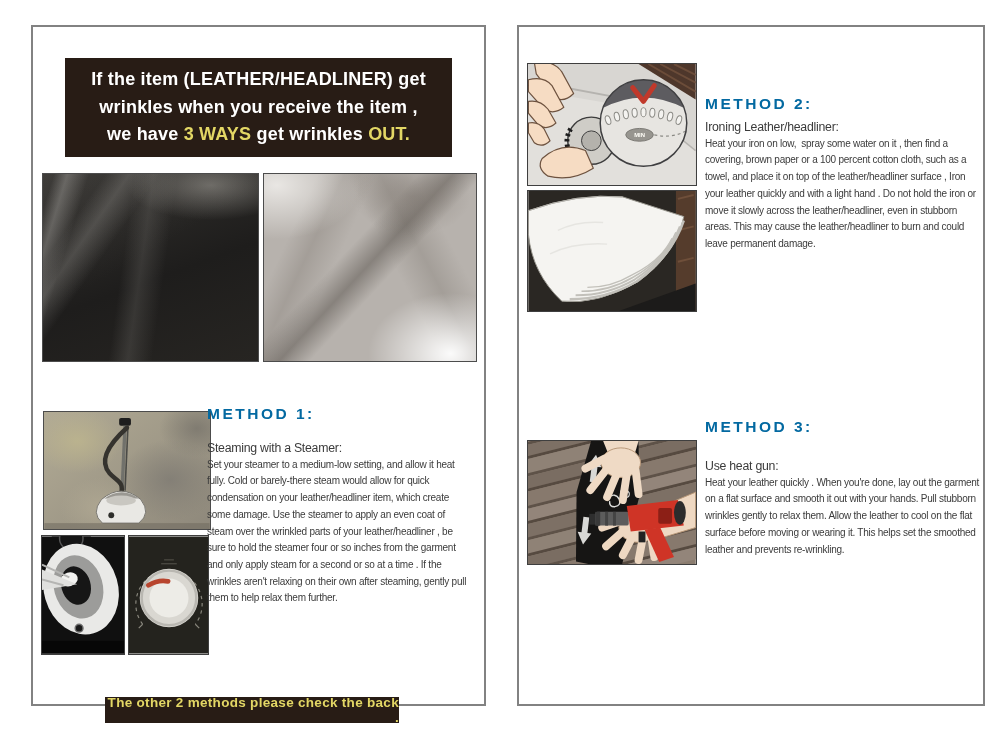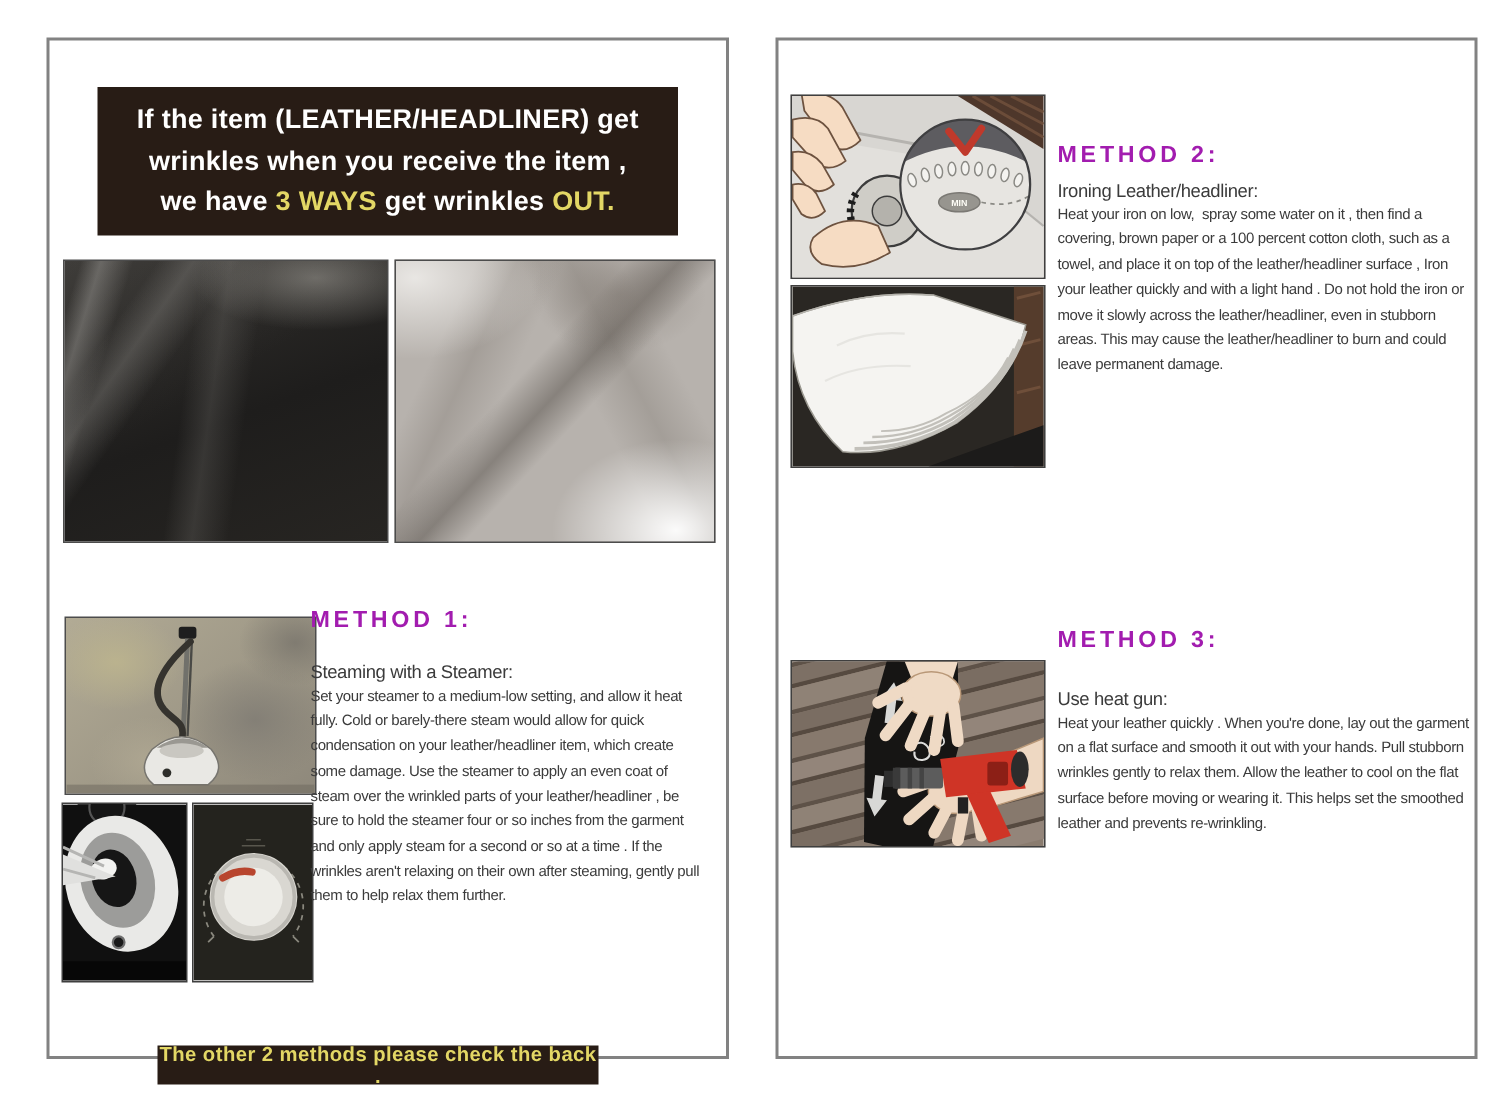--- a/index.html
+++ b/index.html
@@ -8,21 +8,21 @@
   .page { position:relative; width:1000px; height:734px; background:var(--c-page_bg,#ffffff); }
 
   .panel { position:absolute; top:25px; height:681px; border:2px solid var(--c-panel_border,#828282);
            background:#fff; }
   .panel-left  { left:31px;  width:455px; }
   .panel-right { left:517px; width:468px; }
 
   
   .banner { position:absolute; background:var(--c-banner_bg,#281c15); color:var(--c-banner_text,#ffffff);
             display:flex; flex-direction:column; justify-content:center; align-items:center;
-            text-align:center; }
+            text-align:right; }
   .banner-top { left:32px; top:31px; width:387px; height:99px;
                 font-weight:bold; font-size:18px; line-height:27.5px; letter-spacing:.2px; }
   .hl { color:var(--c-highlight,#e3d765); }
   .banner-bottom { left:72px; top:642px; width:294px; height:26px;
                    font-weight:bold; font-size:13.5px; color:var(--c-highlight,#e3d765);
                    letter-spacing:.3px;margin-top:28px; }
 
   
   .photo { position:absolute; border:1px solid #4c4c4c; }
   .leather-dark { left:9px; top:146px; width:217px; height:189px;
@@ -58,21 +58,21 @@
   .nozzle-box { width:84px; } .dial-box { width:81px; }
 
   .illo { position:absolute; border:1px solid #3f3f3f; background:#d8d6d2; }
   .iron-illo   { left:8px; top:36px;  width:170px; height:123px; }
   .towel-illo  { left:8px; top:163px; width:170px; height:122px; }
   .heatgun-illo{ left:8px; top:413px; width:170px; height:125px; }
   .illo svg, .closeups svg, .steamer-photo svg { display:block; width:100%; height:100%; }
 
   
   .method { position:absolute; color:var(--c-body_text,#3b3b3b); }
-  .method h3 { font-size:15.5px; font-weight:bold; letter-spacing:2.5px; color:#a21caf; line-height:20px; }
+  .method h3 { font-size:15.5px; font-weight:bold; letter-spacing:2.5px; color:#0369a1; line-height:20px; }
   .method .sub  { font-size:12.3px; line-height:16.7px; letter-spacing:-.25px; white-space:pre-wrap; }
   .method .body { font-size:10px; line-height:16.7px; letter-spacing:-.25px; white-space:pre-wrap; }
   .m1 { left:174px; top:377px; width:262px; } .m1 .sub { margin-top:16px; }
   .m2 { left:186px; top:67px;  width:278px; } .m2 .sub { margin-top:5px; }
   .m3 { left:186px; top:390px; width:281px; } .m3 .sub { margin-top:21px; }
 </style>
 </head>
 <body>
 
 <div class="page">

